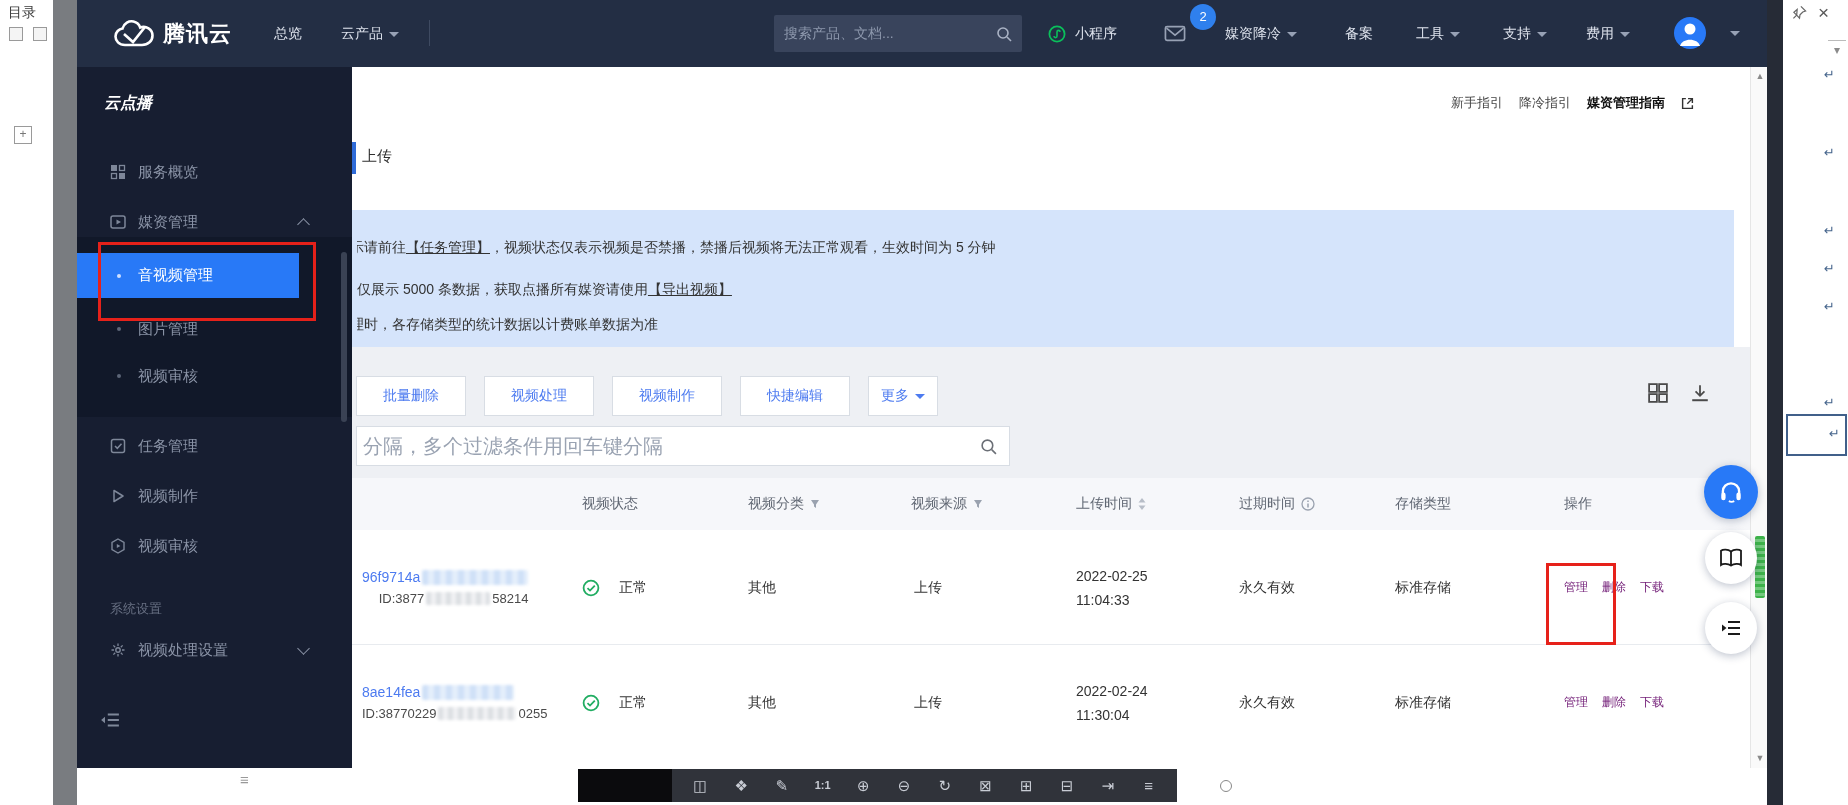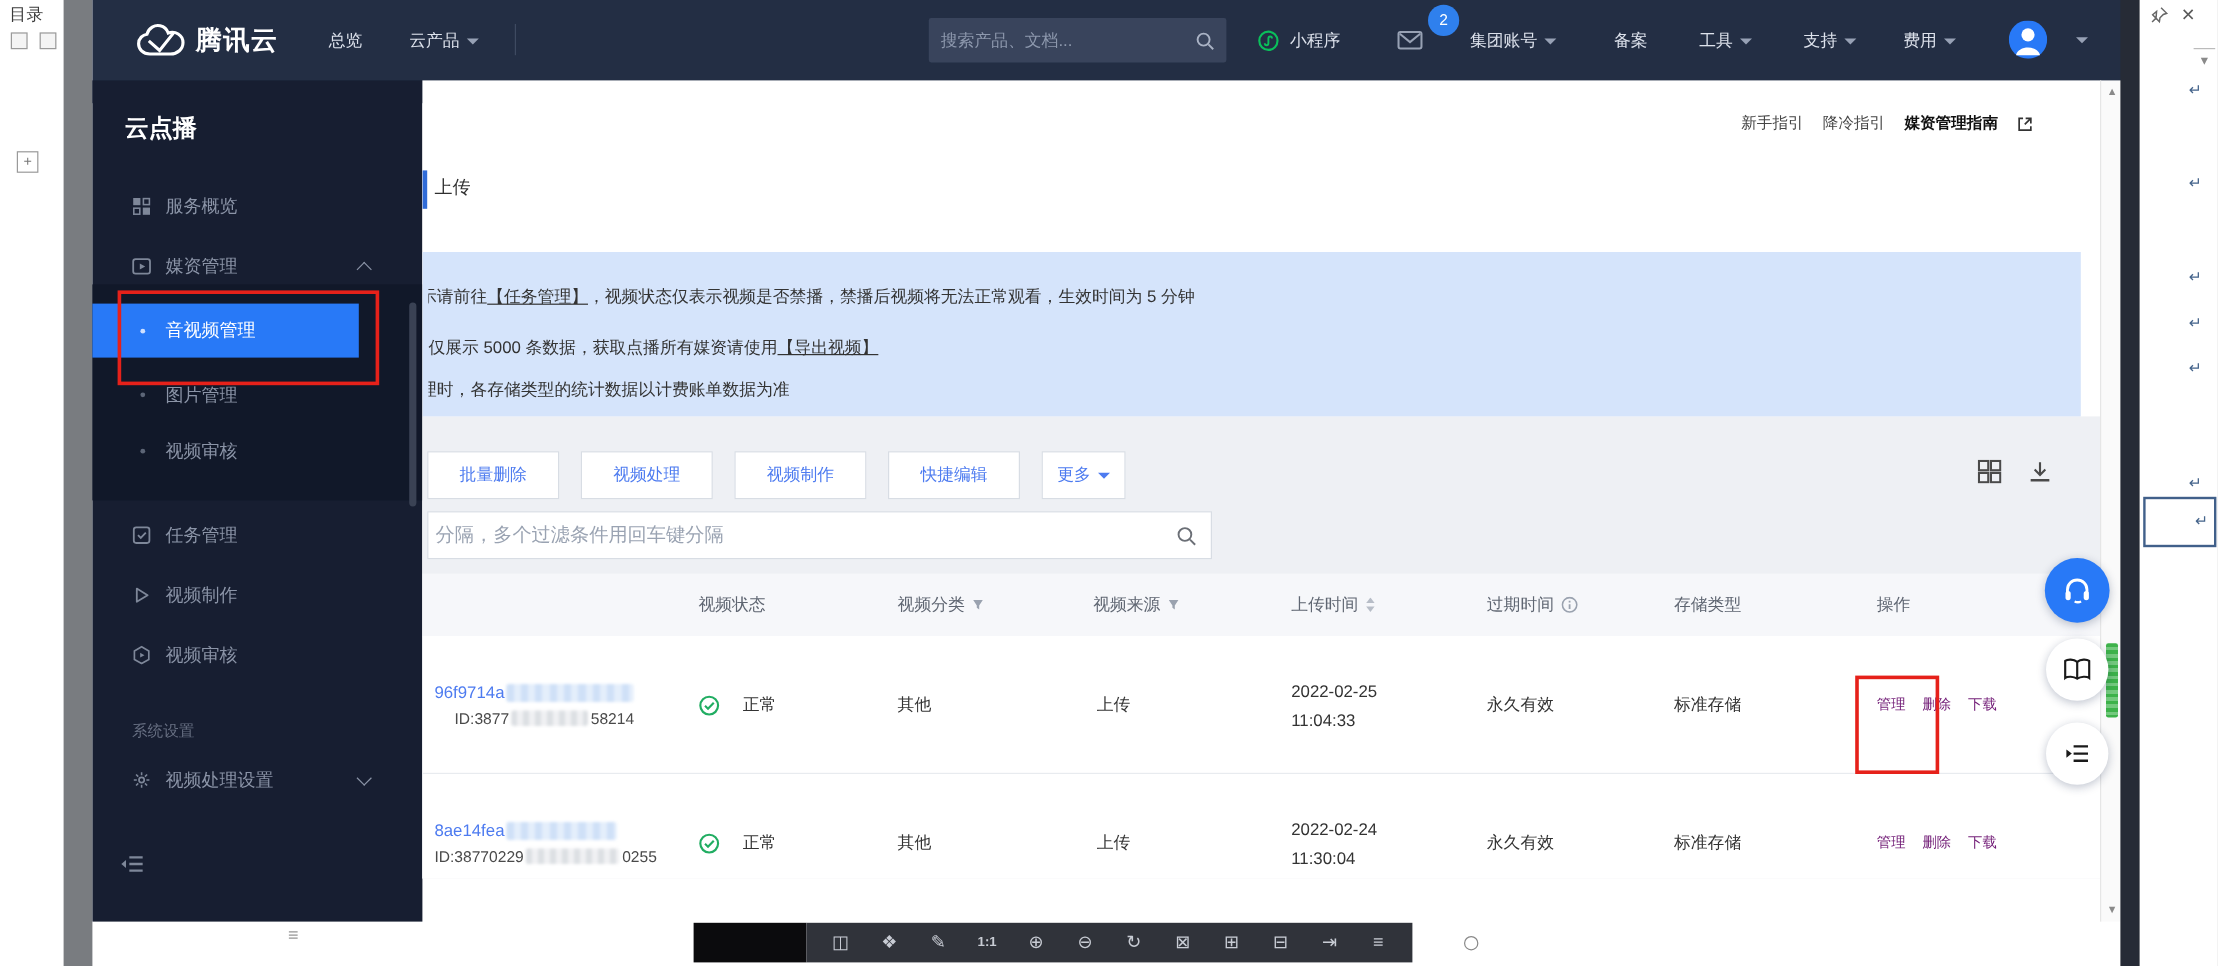--- a/index.html
+++ b/index.html
@@ -28,21 +28,21 @@
   .caret{display:inline-block;width:0;height:0;border-left:5px solid transparent;
          border-right:5px solid transparent;border-top:5px solid #97a1b5;margin-left:6px;vertical-align:middle;}
   .nav-divider{width:1px;height:26px;background:#3e4a61;top:20px;}
   .nav-search{left:697px;top:15px;width:248px;height:37px;background:#39445c;border-radius:2px;
               display:flex;align-items:center;padding:0 10px;box-sizing:border-box;}
   .nav-search .ph{color:#8d98ad;font-size:14px;flex:1;}
   .badge{width:26px;height:26px;border-radius:50%;background:#2f80ed;color:#fff;font-size:13px;
          text-align:center;line-height:26px;}
   
   .sidebar{left:0;top:67px;width:275px;height:701px;background:#171e31;}
-  .sb-title{left:27px;top:26px;font-size:20px;font-weight:bold;color:#fff;}
+  .sb-title{left:27px;top:26px;font-size:16px;font-weight:bold;color:#fff;font-style:italic;}
   .s-item{left:0;width:275px;height:44px;display:flex;align-items:center;color:#8b94a7;font-size:15px;}
   .s-item .ic{position:absolute;left:33px;width:16px;height:16px;}
   .s-item .lbl{position:absolute;left:61px;}
   .submenu{left:0;top:170px;width:275px;height:180px;background:#111829;}
   .s-sub{left:0;width:222px;height:44px;display:flex;align-items:center;color:#8b94a7;font-size:15px;}
   .bullet{position:absolute;left:40px;width:4px;height:4px;border-radius:50%;background:#5c6577;}
   .s-active{background:#2879f7;color:#fff;height:45px;}
   .s-active .bullet{background:#cfe0ff;}
   .sec-label{left:33px;font-size:13px;color:#676f82;}
   .chev{display:inline-block;width:8px;height:8px;border-right:1.6px solid #8b94a7;border-bottom:1.6px solid #8b94a7;}
@@ -63,21 +63,21 @@
   .halfcut{display:inline-block;width:7px;overflow:hidden;vertical-align:bottom;}
   .halfcut span{display:inline-block;margin-left:-7px;}
   .btn-row{left:4px;top:309px;display:flex;gap:18px;}
   .btn{height:40px;background:#fff;border:1px solid #d8dde4;color:#4d7bf0;font-size:14px;
        display:flex;align-items:center;justify-content:center;box-sizing:border-box;}
   .btn.w110{width:110px;} .btn.w70{width:70px;}
   .btn .caret{border-top-color:#4d7bf0;}
   .tool-ic{top:316px;width:20px;height:20px;}
   .searchbar{left:4px;top:359px;width:654px;height:40px;background:#fff;border:1px solid #d8dde4;
              box-sizing:border-box;display:flex;align-items:center;padding:0 12px 0 6px;}
-  .searchbar .ph{color:#9aa3b2;font-size:16px;flex:1;white-space:nowrap;overflow:hidden;}
+  .searchbar .ph{color:#9aa3b2;font-size:20px;flex:1;white-space:nowrap;overflow:hidden;}
   
   .thead{left:0;top:411px;width:1398px;height:52px;background:#f6f7fa;border-bottom:1px solid #e0e4e9;}
   .th{position:absolute;top:0;height:52px;display:flex;align-items:center;gap:6px;
       color:#5f6672;font-size:14px;}
   .trow{left:0;width:1398px;height:115px;background:#fff;border-bottom:1px solid #e8ebef;box-sizing:border-box;}
   .cell{position:absolute;top:0;height:115px;display:flex;align-items:center;gap:19px;font-size:14px;color:#333;}
   .namecell{position:absolute;left:10px;top:0;height:115px;display:flex;flex-direction:column;justify-content:center;gap:6px;}
   .nameline{display:flex;align-items:center;gap:2px;font-size:14px;color:#4d7bf0;}
   .idline{display:flex;align-items:center;gap:2px;font-size:13px;color:#4a4a4a;justify-content:flex-end;}
   .blur-b{height:15px;border-radius:2px;background:repeating-linear-gradient(90deg,#cfe0f7 0 6px,#e4eefb 6px 12px);filter:blur(1.5px);}
@@ -133,21 +133,21 @@
         <path d="M6 11 C6 13.2 9 13.2 9 11 L9 7 C9 4.8 12 4.8 12 7" fill="none" stroke="#0abf5b" stroke-width="1.6"></path>
       </svg>
       <div class="abs nav-item" style="left:998px;">小程序</div>
 
       <svg class="abs" style="left:1087px;top:25px;color:#97a1b4" width="22" height="17" viewBox="0 0 20 16">
         <rect x="1" y="1.5" width="18" height="13" rx="1.5" fill="none" stroke="currentColor" stroke-width="1.6"></rect>
         <path d="M2 3 L10 9.5 L18 3" fill="none" stroke="currentColor" stroke-width="1.6"></path>
       </svg>
       <div class="abs badge" style="left:1113px;top:4px;">2</div>
 
-      <div class="abs nav-item" style="left:1148px;"><span>集团账号</span><span class="caret"></span></div>
+      <div class="abs nav-item" style="left:1148px;"><span>媒资降冷</span><span class="caret"></span></div>
       <div class="abs nav-item" style="left:1268px;">备案</div>
       <div class="abs nav-item" style="left:1339px;"><span>工具</span><span class="caret"></span></div>
       <div class="abs nav-item" style="left:1426px;"><span>支持</span><span class="caret"></span></div>
       <div class="abs nav-item" style="left:1509px;"><span>费用</span><span class="caret"></span></div>
 
       <svg class="abs" style="left:1597px;top:17px;" width="32" height="32" viewBox="0 0 32 32">
         <circle cx="16" cy="16" r="16" fill="#2879f7"></circle>
         <circle cx="16" cy="12" r="5.5" fill="#fff"></circle>
         <path d="M6 29 C8 20.5 24 20.5 26 29 Z" fill="#fff"></path>
       </svg>

